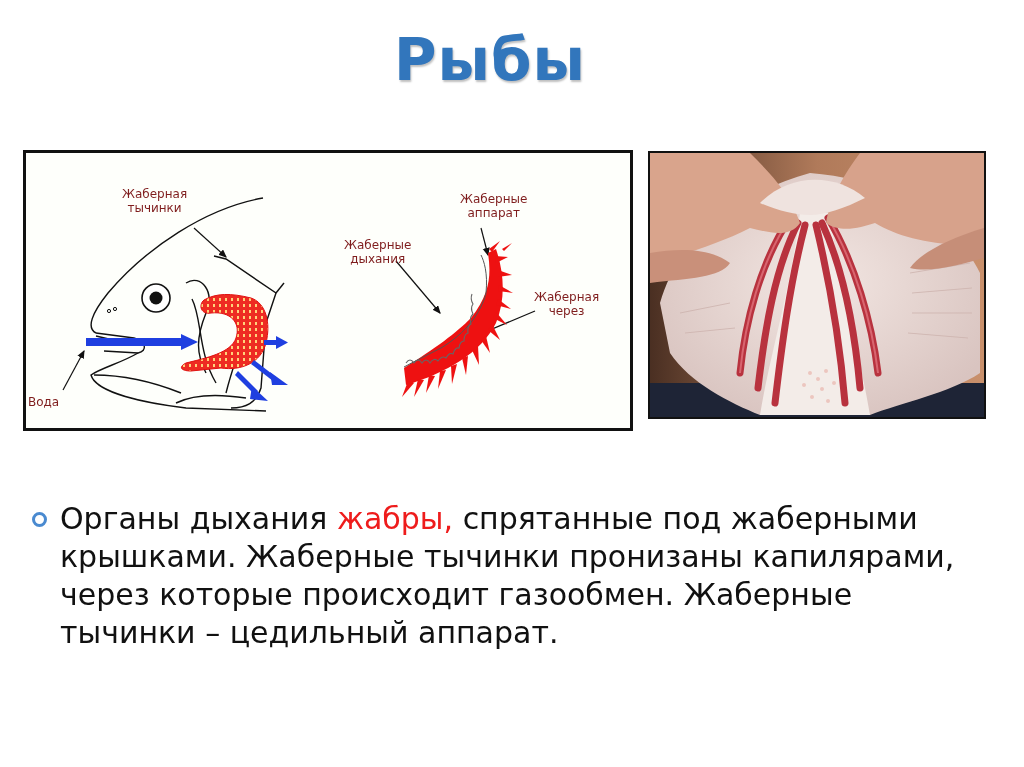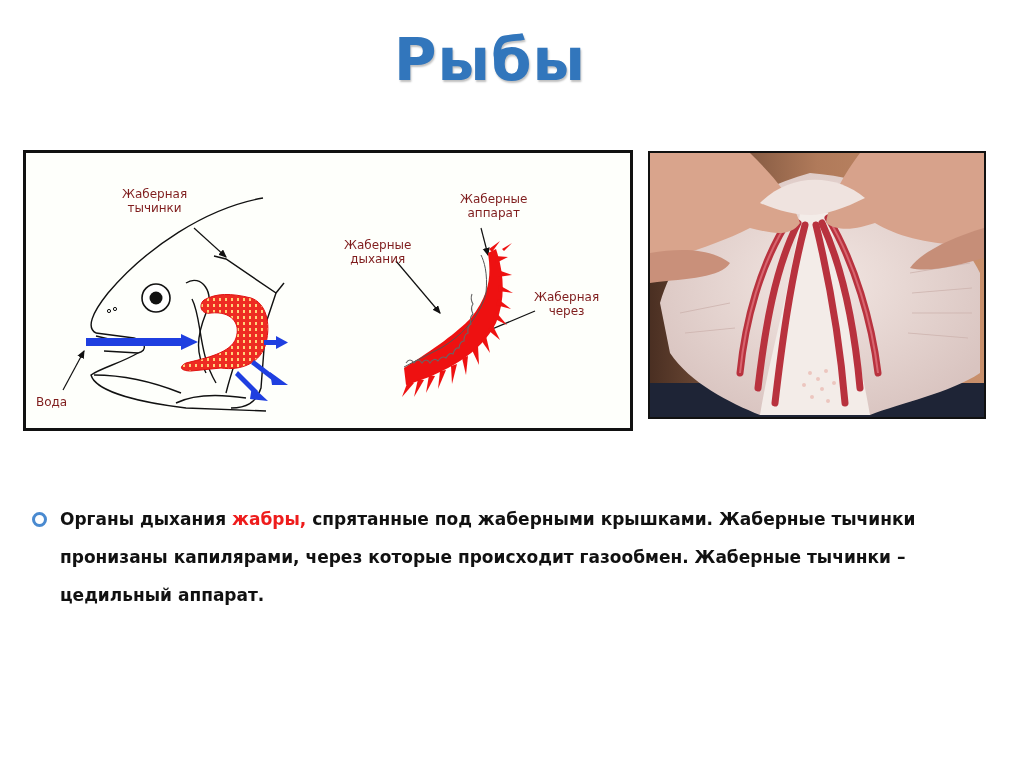--- a/index.html
+++ b/index.html
@@ -37,21 +37,21 @@
     .bullet-block {
       position: absolute; left: 28px; top: 488px; width: 960px;
     }
     .bullet-icon {
       position: absolute; left: 4px; top: 12px; width: 9px; height: 9px;
       border: 3px solid #4a8ad0; border-radius: 50%;
     }
     .bullet-text {
       margin-left: 32px;
       font-family: "DejaVu Sans", sans-serif;
-      font-weight: bold; font-size: 17px; line-height: 38px; color: #111;
+      font-weight: normal; font-size: 30px; line-height: 38px; color: #111;
       width: 920px;
     }
     .accent { color: #ee1c1c; }
   </style>
 </head>
 <body>
 
 <div class="slide">
 
   <div class="title">Рыбы</div>
@@ -128,21 +128,21 @@
           <path d="M478,98 L486,90 L476,96 Z"></path>
         </g>
         <path d="M378,214 C395,205 405,200 415,195 C440,180 455,160 460,140 C462,120 458,108 455,102" fill="none" stroke="#555" stroke-width="1"></path>
         <path d="M380,210 q4,-6 8,0 q4,-6 8,0 q4,-6 8,0 q4,-6 8,-2 q4,-6 8,-3 q3,-6 7,-4 q2,-7 6,-6 q1,-7 5,-7 q0,-7 4,-8 q-1,-7 3,-9 q-2,-6 2,-10 q-3,-6 0,-10 q-3,-5 -1,-10" fill="none" stroke="#666" stroke-width="1.1"></path>
       </g>
     </svg>
     <div class="label" style="left:96px; top:34px;">
       <div>Жаберная</div>
       <div>тычинки</div>
     </div>
-    <div class="label" style="left:10px; top:242px;">Вода</div>
+    <div class="label" style="left:2px; top:242px;">Вода</div>
     <div class="label" style="left:318px; top:85px;">
       <div>Жаберные</div>
       <div>дыхания</div>
     </div>
     <div class="label" style="left:434px; top:39px;">
       <div>Жаберные</div>
       <div>аппарат</div>
     </div>
     <div class="label" style="left:508px; top:137px;">
       <div>Жаберная</div>

